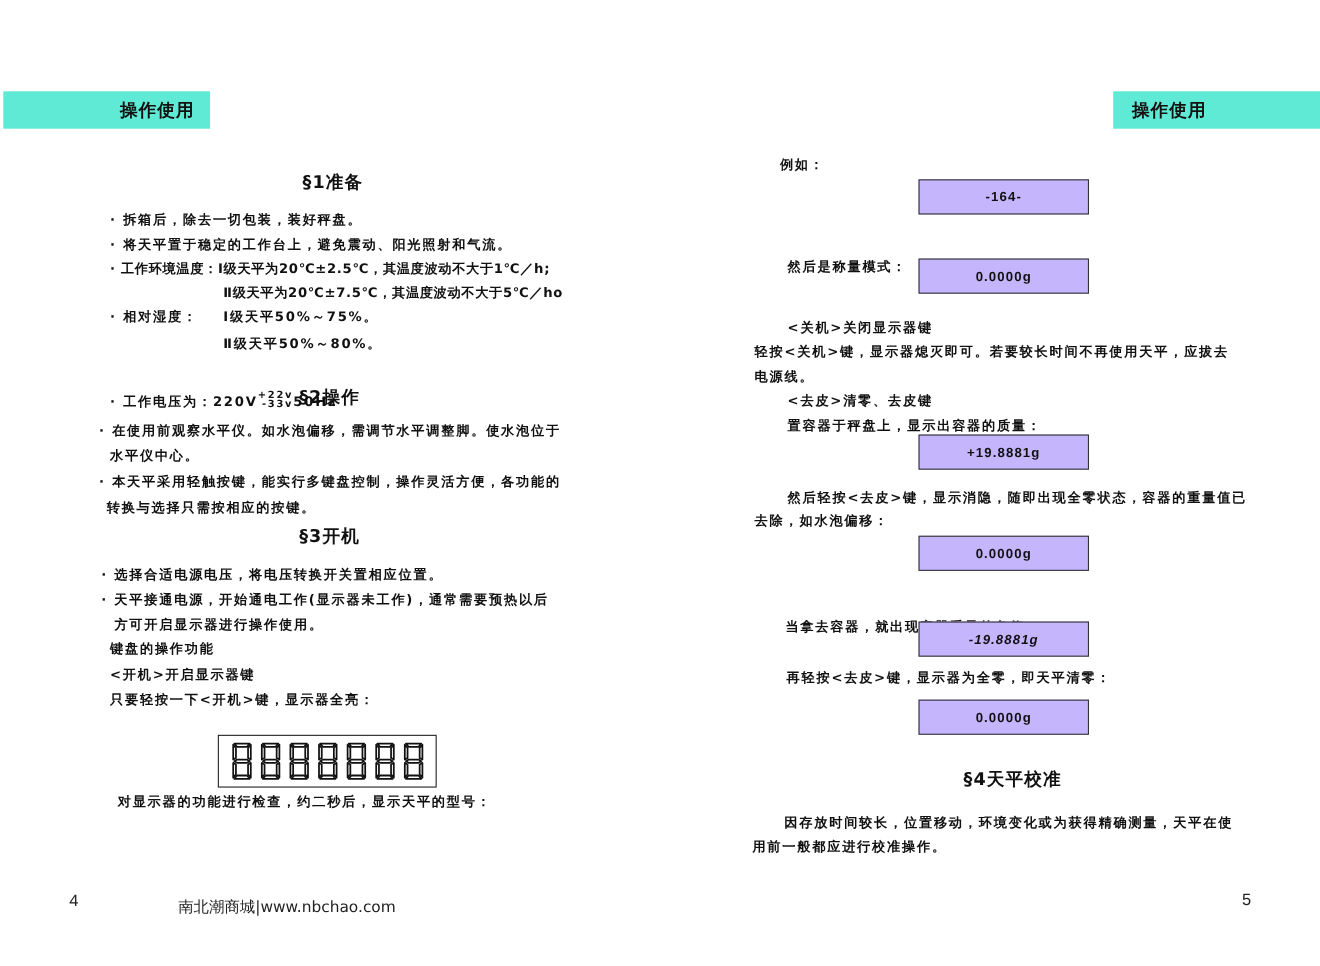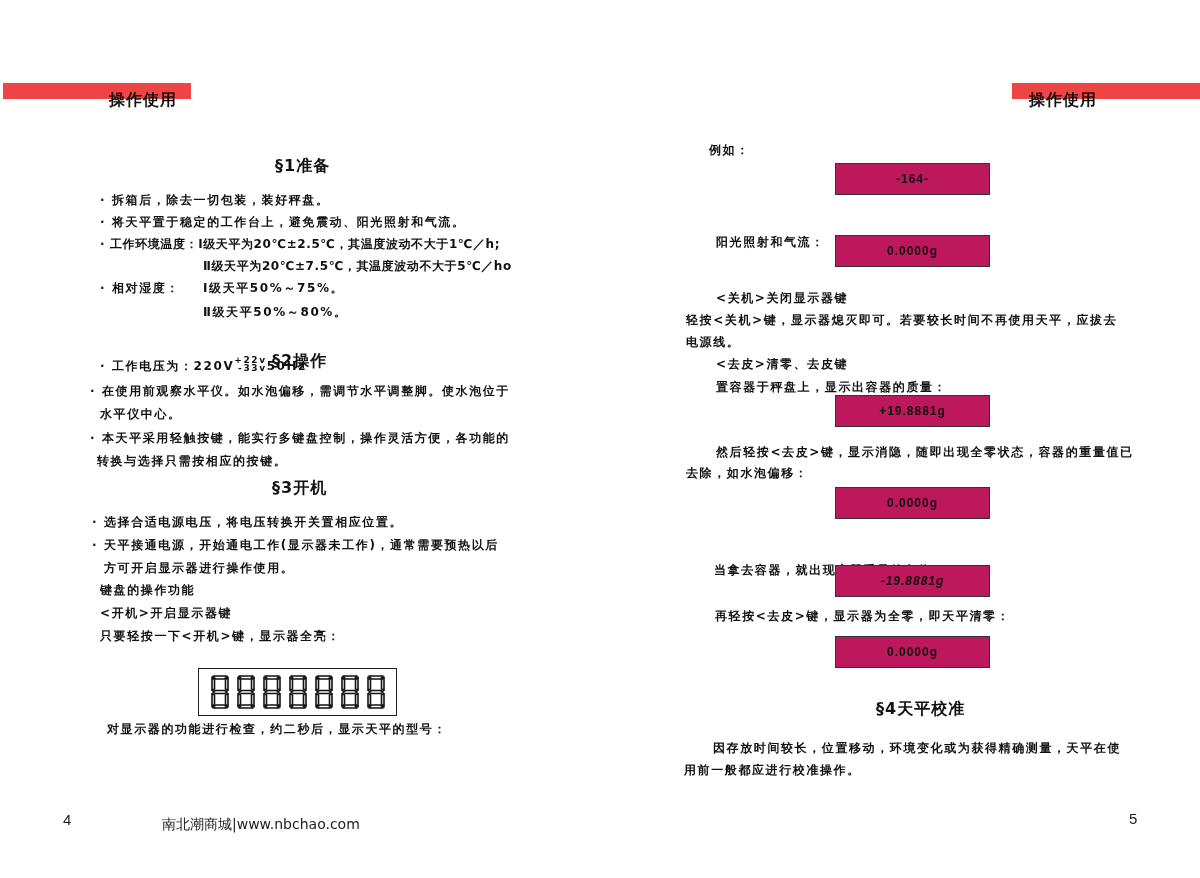--- a/index.html
+++ b/index.html
@@ -1,23 +1,23 @@
 <!DOCTYPE html>
 <html><head>
   <meta charset="utf-8">
   <style>
     * { margin: 0; padding: 0; box-sizing: border-box; }
     html, body { width: 1200px; height: 878px; background: #ffffff; overflow: hidden; }
     body { position: relative; font-family: "DejaVu Sans", "Liberation Sans", sans-serif; color: #111; }
     .abs { position: absolute; white-space: nowrap; }
-    .banner { position: absolute; background: #ef4444; height: 16px; top: 83px; font-family: Liberation Serif, serif; }
+    .banner { position: absolute; background: #5eead4; height: 34px; top: 83px; font-family: Liberation Serif, serif; }
     .banner-text { position: absolute; top: 7px; font-size: 16px; font-weight: bold; color: #111; letter-spacing: 1px; }
     .heading { font-size: 16px; font-weight: bold; letter-spacing: 1px; }
     .txt { font-size: 12px; font-weight: bold; letter-spacing: 1.6px; line-height: 14px; }
-    .box { position: absolute; border: 1px solid #333; background: #be185d; width: 155px; height: 32px; left: 835px;
+    .box { position: absolute; border: 1px solid #333; background: #c4b5fd; width: 155px; height: 32px; left: 835px;
            display: flex; align-items: center; justify-content: center; font-size: 12px; font-weight: bold;
            font-family: "Liberation Sans", sans-serif; letter-spacing: 1px; }
     .lcd { position: absolute; left: 198px; top: 668px; width: 199px; height: 48px; border: 1.5px solid #222; background: #fff;
            display: flex; align-items: center; justify-content: center; gap: 4px; }
     .digit { width: 22px; height: 36px; }
     .pagenum { font-size: 15px; font-family: "Liberation Sans", sans-serif; color: #222; }
     .footer { font-size: 14px; font-family: "DejaVu Sans", sans-serif; color: #222; }
     .volt { display: inline-block; vertical-align: middle; line-height: 8px; font-size: 9px; text-align: right; position: relative; top: -2px; }
   </style>
 </head>
@@ -138,21 +138,21 @@
 <div class="abs pagenum" style="left:63px; top:811px;">4</div>
 <div class="abs footer" style="left:162px; top:816px;">南北潮商城|www.nbchao.com</div>
 
 <div class="banner" style="left:1012px; width:188px;">
   <span class="banner-text" style="left:17px;">操作使用</span>
 </div>
 
 <div class="abs txt" style="left:709px; top:143px;">例如：</div>
 <div class="box" style="top:163px;">-164-</div>
 
-<div class="abs txt" style="left:716px; top:235px;">阳光照射和气流：</div>
+<div class="abs txt" style="left:716px; top:235px;">然后是称量模式：</div>
 <div class="box" style="top:235px;">0.0000g</div>
 
 <div class="abs txt" style="left:716px; top:291px;">&lt;关机&gt;关闭显示器键</div>
 <div class="abs txt" style="left:686px; top:313px;">轻按&lt;关机&gt;键，显示器熄灭即可。若要较长时间不再使用天平，应拔去</div>
 <div class="abs txt" style="left:686px; top:335px;">电源线。</div>
 
 <div class="abs txt" style="left:716px; top:357px;">&lt;去皮&gt;清零、去皮键</div>
 <div class="abs txt" style="left:716px; top:380px;">置容器于秤盘上，显示出容器的质量：</div>
 <div class="box" style="top:395px;">+19.8881g</div>
 

